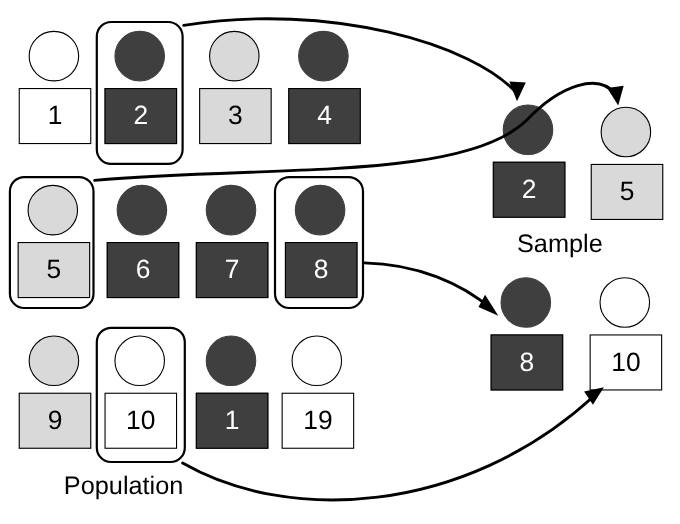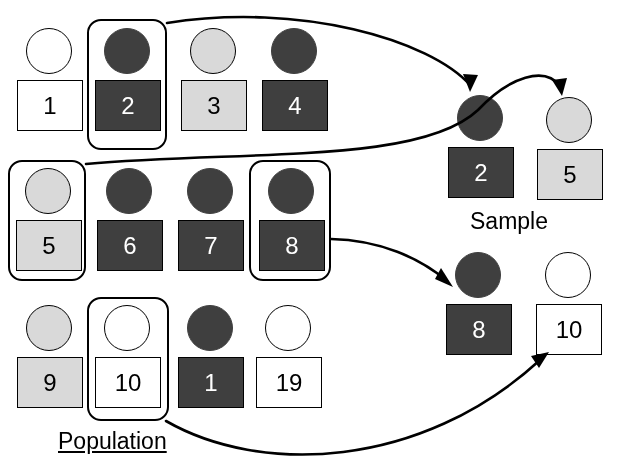--- a/index.html
+++ b/index.html
@@ -144,21 +144,21 @@
     <div class="item" style="left:256px; top:305px;">
       <div class="disc fill-white"></div>
       <div class="tile fill-white">19</div>
     </div>
 
     <div class="selector" style="left:87px;  top:19px;  width:80px;  height:131px;"></div>
     <div class="selector" style="left:8px;   top:160px; width:78px;  height:121px;"></div>
     <div class="selector" style="left:249px; top:160px; width:82px;  height:121px;"></div>
     <div class="selector" style="left:87px;  top:297px; width:82px;  height:124px;"></div>
 
-    <div class="caption" style="left:58px; top:428px;text-decoration:underline;">Population</div>
+    <div class="caption" style="left:58px; top:428px;">Population</div>
   </div>
 
   <div>
 
     <div class="item" style="left:448px; top:95px;">
       <div class="disc fill-dark"></div>
       <div class="tile fill-dark">2</div>
     </div>
     <div class="item" style="left:537px; top:97px;">
       <div class="disc fill-light"></div>

